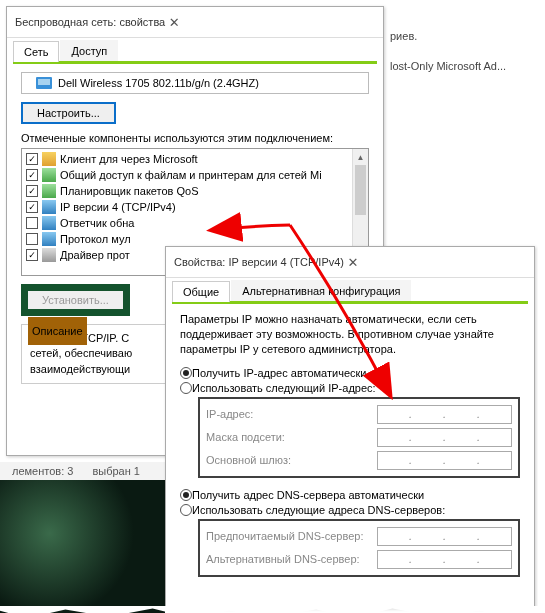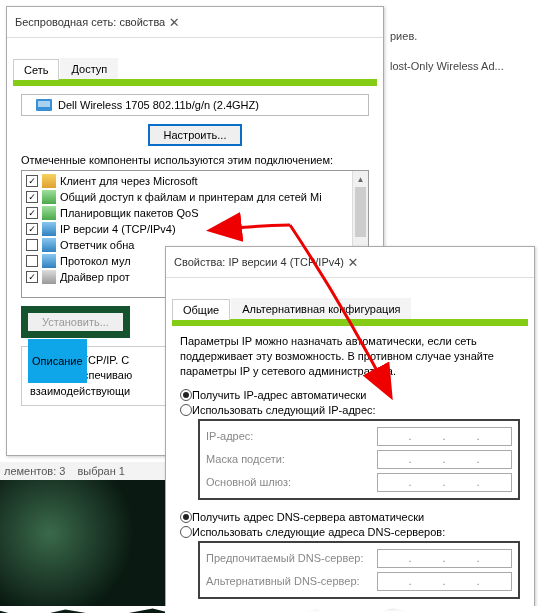--- a/index.html
+++ b/index.html
@@ -4,67 +4,67 @@
 <style>
 *{box-sizing:border-box;margin:0;padding:0;font-family:"Segoe UI",Tahoma,sans-serif;font-size:11px}
 body{width:545px;height:613px;background:#fff;position:relative;overflow:hidden}
 .ragged{position:absolute;background:#fff}
 .rag-r{right:-5px;top:0;width:12px;height:613px;clip-path:polygon(40% 0,100% 3%,30% 8%,90% 15%,20% 22%,100% 30%,40% 38%,90% 45%,30% 52%,100% 60%,20% 68%,90% 75%,40% 82%,100% 90%,30% 97%,80% 100%,0 100%,0 0)}
 .rag-b{bottom:-5px;left:0;width:545px;height:12px;clip-path:polygon(0 40%,5% 100%,12% 30%,20% 90%,28% 20%,35% 100%,42% 40%,50% 90%,58% 30%,65% 100%,72% 20%,80% 90%,88% 40%,95% 100%,100% 30%,100% 0,0 0)}
 .win{position:absolute;background:#fff;border:1px solid #aaa;box-shadow:1px 1px 3px rgba(0,0,0,.2)}
 .titlebar{display:flex;align-items:center;justify-content:flex-start;padding:6px 8px;border-bottom:1px solid #ddd}
 .titlebar .t{color:#333}
 .close-x{width:18px;height:18px;display:flex;align-items:center;justify-content:center;color:#555;font-size:13px;cursor:pointer}
-.tabs{display:flex;border-bottom:7px solid #84cc16;margin:20px 6px 0}
+.tabs{display:flex;border-bottom:3px solid #84cc16;margin:2px 6px 0}
 .tab{padding:4px 10px;border:1px solid transparent;border-bottom:none;background:#f4f4f4;cursor:pointer;margin-right:1px}
 .tab.active{background:#fff;border-color:#ccc;position:relative;top:1px}
 .body{padding:8px 14px}
 .label{margin:4px 0}
 .adapter-box{border:1px solid #bbb;padding:4px 14px;display:flex;align-items:center;gap:6px;margin-bottom:8px}
 .nic-icon{width:16px;height:12px;background:#3990d8;border-radius:1px;position:relative}
 .nic-icon:before{content:"";position:absolute;inset:2px 2px 4px 2px;background:#a8d3f0}
 .btn{border:7px solid #14532d;background:#efefef;padding:3px 14px;cursor:pointer}
 .btn.blue{border:2px solid #0a6ec9}
-.right{display:flex;justify-content:center;margin-bottom:8px}
+.right{display:flex;justify-content:flex-start;margin-bottom:8px}
 .listbox{border:1px solid #999;height:128px;overflow:hidden;position:relative;margin-bottom:8px}
 .scrollbar{position:absolute;right:0;top:0;bottom:0;width:16px;background:#f0f0f0;border-left:1px solid #ddd}
 .scroll-arr{height:16px;display:flex;align-items:center;justify-content:center;color:#666;font-size:8px}
 .scroll-thumb{margin:0 2px;background:#cdcdcd;height:50px}
 .items{padding:2px 18px 2px 2px}
 .item{display:flex;align-items:center;gap:4px;padding:1px 2px}
 .cb{width:12px;height:12px;border:1px solid #555;display:flex;align-items:center;justify-content:center;font-size:9px;line-height:1}
 .proto-icon{width:14px;height:14px;display:inline-block}
 .proto-icon.a{background:linear-gradient(#f7d160,#e0a030)}
 .proto-icon.b{background:linear-gradient(#9de09d,#4aa84a)}
 .proto-icon.c{background:linear-gradient(#88c8f0,#3080c0)}
 .proto-icon.d{background:linear-gradient(#ddd,#999)}
 .btnrow{display:flex;gap:6px;margin-bottom:8px}
 .btn.dis{color:#999}
 .group{border:1px solid #ccc;padding:6px 8px;position:relative;margin-top:6px}
-.group .gl{position:absolute;top:-8px;left:6px;background:#0ea5e9;padding:16px 4px}
-.bg-strip{position:absolute;left:0;top:462px;width:182px;height:18px;background:#f3f3f3;display:flex;align-items:center;padding:0 4px;gap:12px;color:#555;font-size:10px}
+.group .gl{position:absolute;top:-8px;left:6px;background:#a16207;padding:8px 4px}
+.bg-strip{position:absolute;left:0;top:462px;width:182px;height:18px;background:#f3f3f3;display:flex;align-items:center;padding:0 12px;gap:19px;color:#555;font-size:10px}
 .bg-img{position:absolute;left:0;top:480px;width:165px;height:133px;background:#0a1a12}
 .bg-img:before{content:"";position:absolute;inset:0;background:radial-gradient(circle at 30% 40%,#3a6a4a 0,#0a1a12 60%),radial-gradient(circle at 70% 70%,#2a4a35 0,transparent 50%)}
 .bg-text{position:absolute;left:390px;top:30px;color:#444;font-size:11px}
 .arrow-svg{position:absolute;pointer-events:none;z-index:50}
 .radio{display:flex;align-items:center;margin:3px 0}
 .rb{width:12px;height:12px;border:1px solid #555;border-radius:50%;display:flex;align-items:center;justify-content:center}
 .rb.sel:after{content:"";width:6px;height:6px;background:#222;border-radius:50%}
 .fieldrow{display:flex;align-items:center;justify-content:space-between;margin:4px 0}
 .fieldrow .fl{color:#888}
 .ipbox{width:135px;height:19px;border:1px solid #aaa;background:#fff;display:flex;align-items:center;justify-content:space-evenly;color:#888}
 .redbox{border:2px solid #404040;padding:2px 6px;margin-left:18px}
 .win2-body{padding:8px 14px}
 </style>
 </head>
 <body>
 
 <div class="bg-text">
   <div>риев.</div>
-  <div style="margin-top:18px">lost-Only Wireless Ad...</div>
+  <div style="margin-top:18px">lost-Only Microsoft Ad...</div>
 </div>
 <div class="bg-strip">
   <span>лементов: 3</span>
     <span>выбран 1</span>
 </div>
 <div class="bg-img"></div>
 
 <div class="win" style="left:6px;top:6px;width:378px;height:450px">
   <div class="titlebar">
     <span class="t">Беспроводная сеть: свойства</span>

